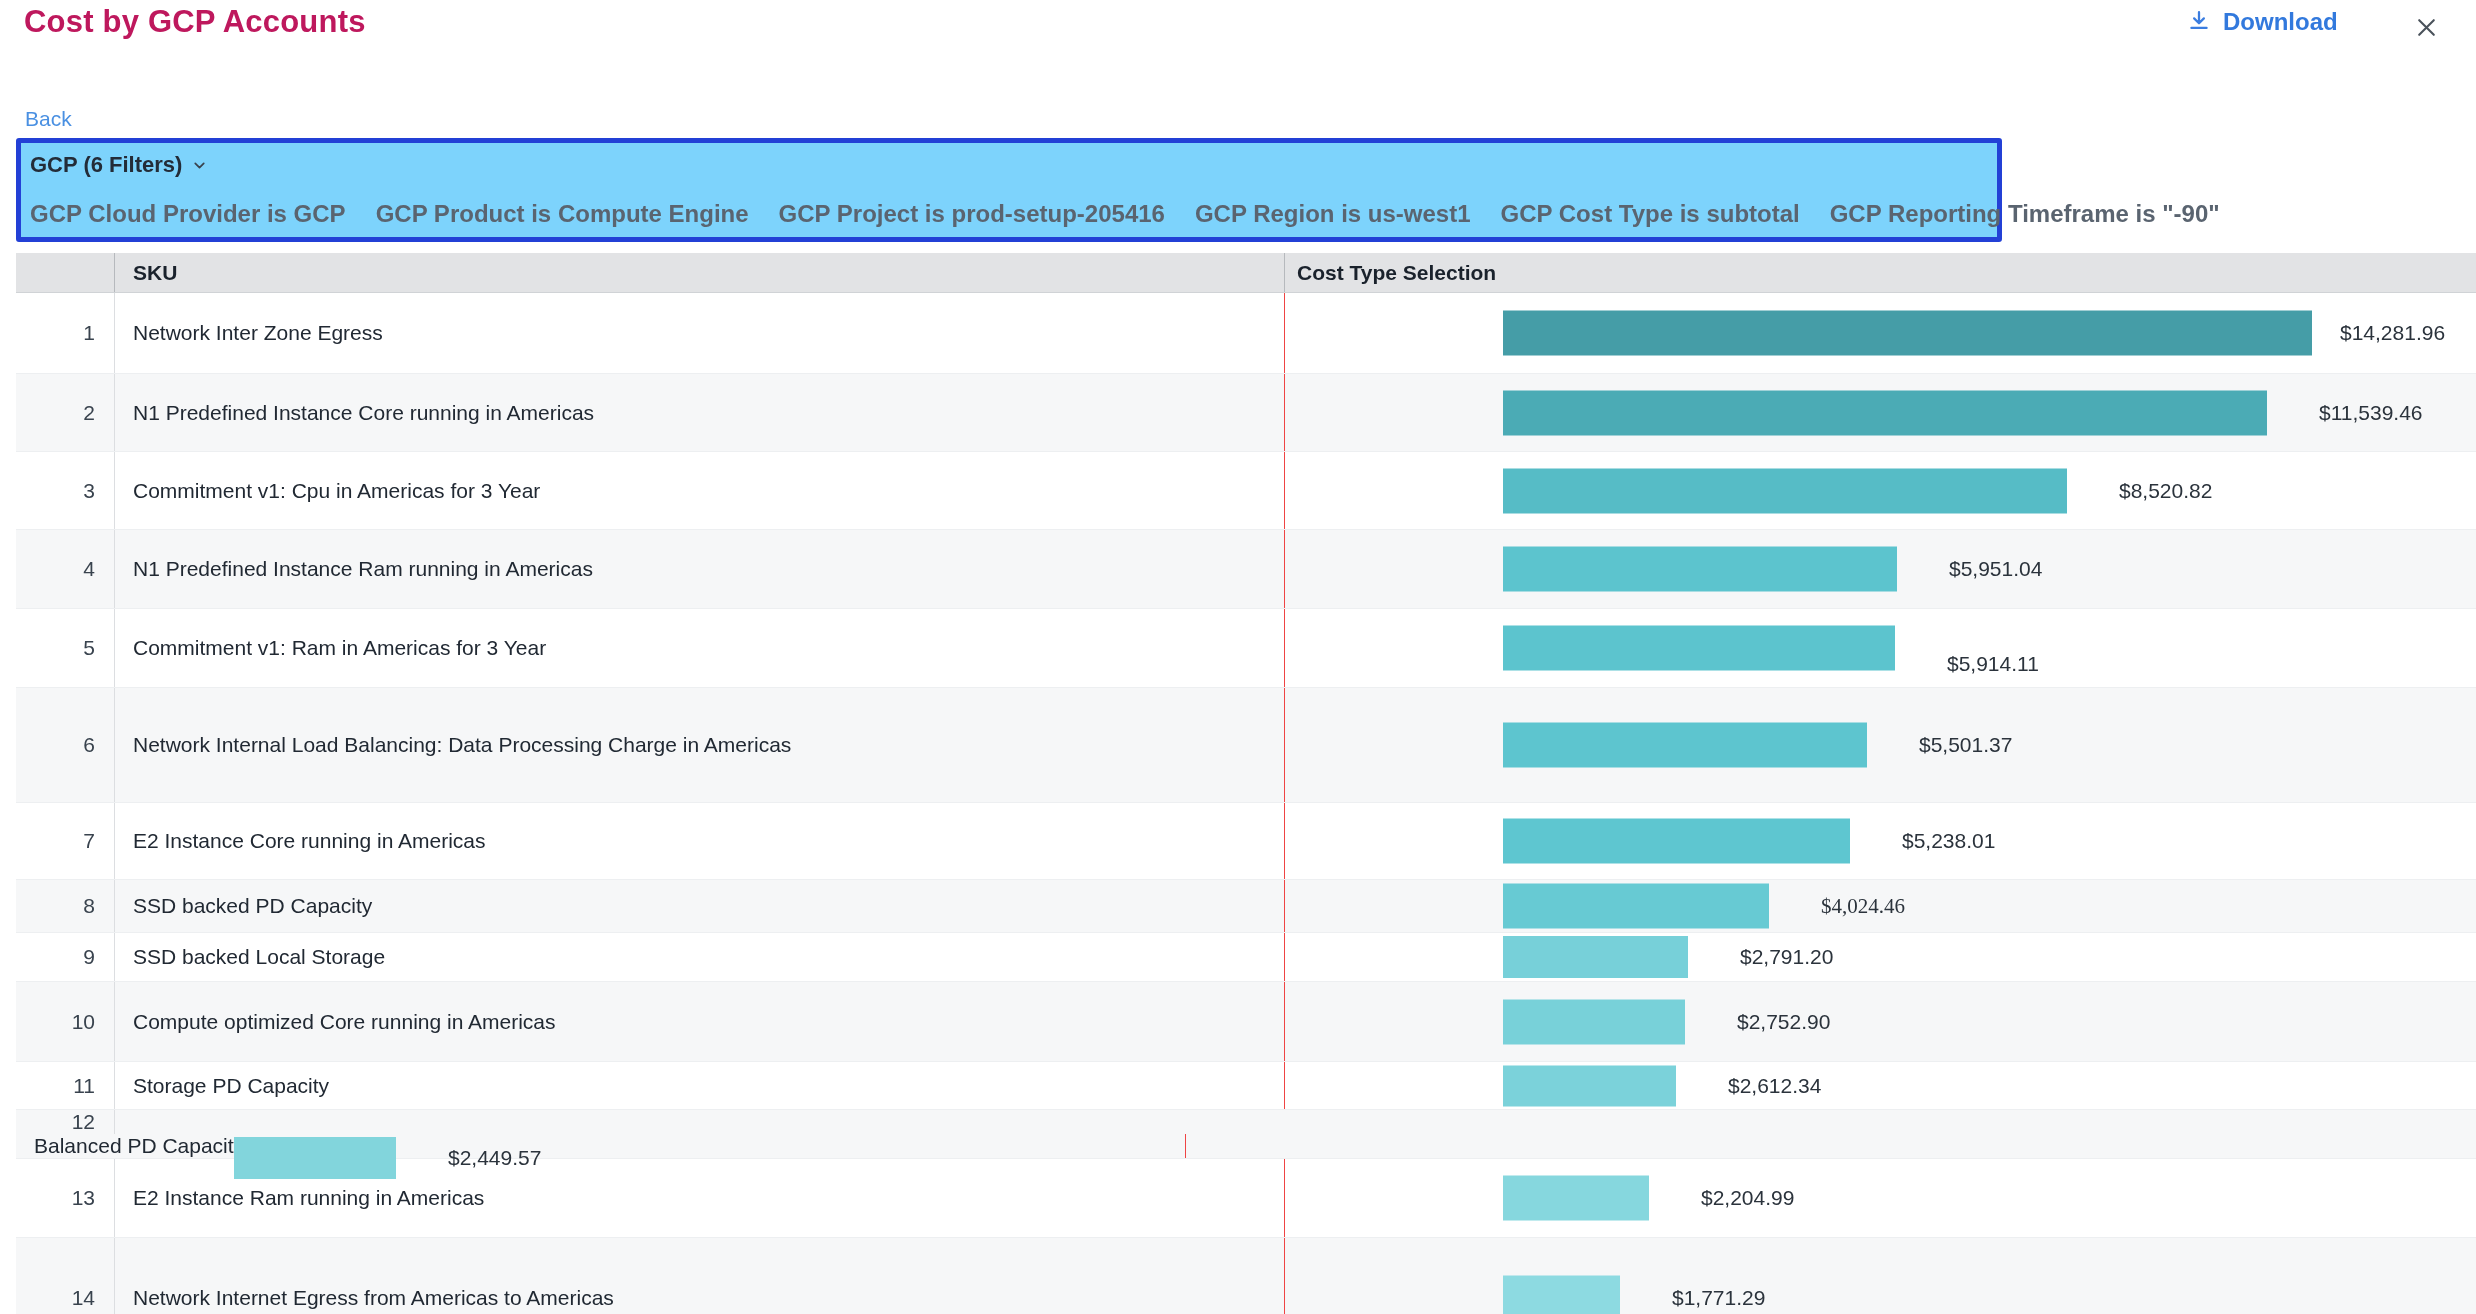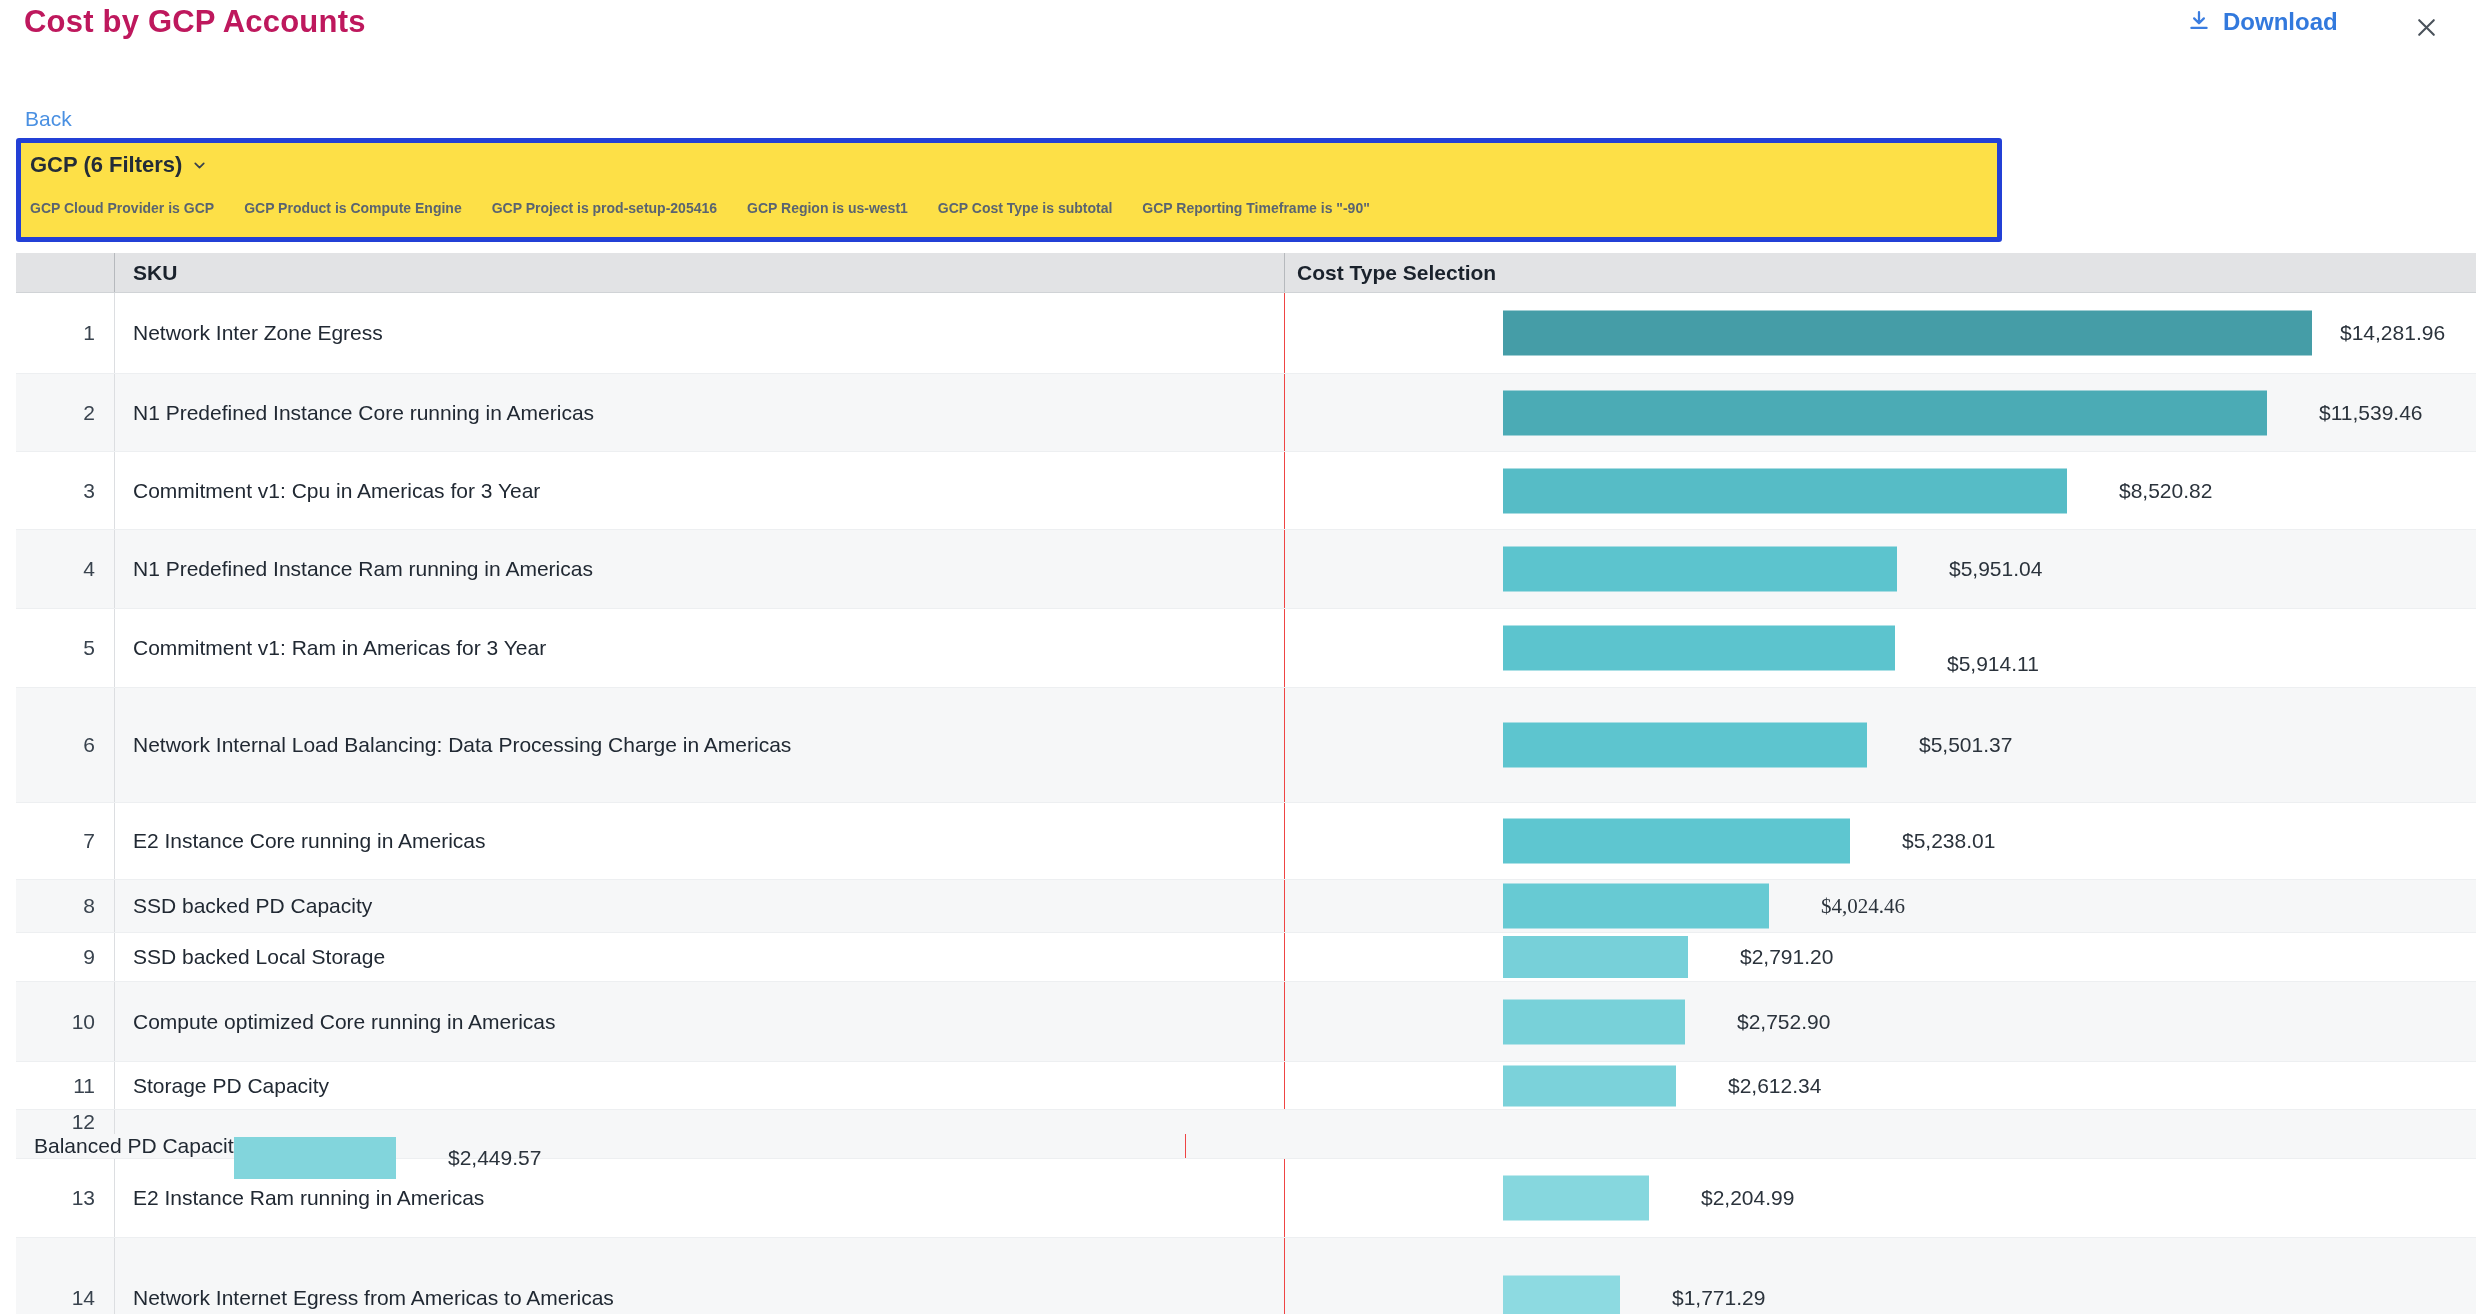--- a/index.html
+++ b/index.html
@@ -21,31 +21,31 @@
   .close-btn{
     position:absolute;left:2407px;top:8px;width:38px;height:38px;
     display:flex;align-items:center;justify-content:center;cursor:pointer;
   }
   .back-link{
     position:absolute;left:25px;top:107px;
     font-size:21px;color:#4a90e2;cursor:pointer;text-decoration:none;white-space:nowrap;
   }
   .filter-box{
     position:absolute;left:16px;top:138px;width:1986px;height:104px;
-    border:5px solid #2340d6;border-radius:3px;background:#fde047;box-sizing:border-box;
+    border:5px solid #2340d6;border-radius:3px;background:#7dd3fc;box-sizing:border-box;
   }
   .filter-summary{
     position:absolute;left:9px;top:9px;
     display:flex;align-items:center;gap:9px;
     font-size:22px;font-weight:600;color:#232c38;cursor:pointer;white-space:nowrap;
   }
   .filter-chips{
     position:absolute;left:9px;top:57px;
     display:flex;gap:30px;
-    font-size:14px;font-weight:600;color:#5a6470;white-space:nowrap;
+    font-size:24px;font-weight:600;color:#5a6470;white-space:nowrap;
   }
   .data-table{
     position:absolute;left:16px;top:253px;width:2460px;
   }
   .thead{
     display:flex;height:40px;background:#e2e3e5;
     border-bottom:1px solid #d0d3d6;box-sizing:border-box;
     font-size:21px;font-weight:700;color:#1a222c;
   }
   .th-num{width:99px;height:100%;border-right:1px solid #b6b9bd;box-sizing:border-box;}

